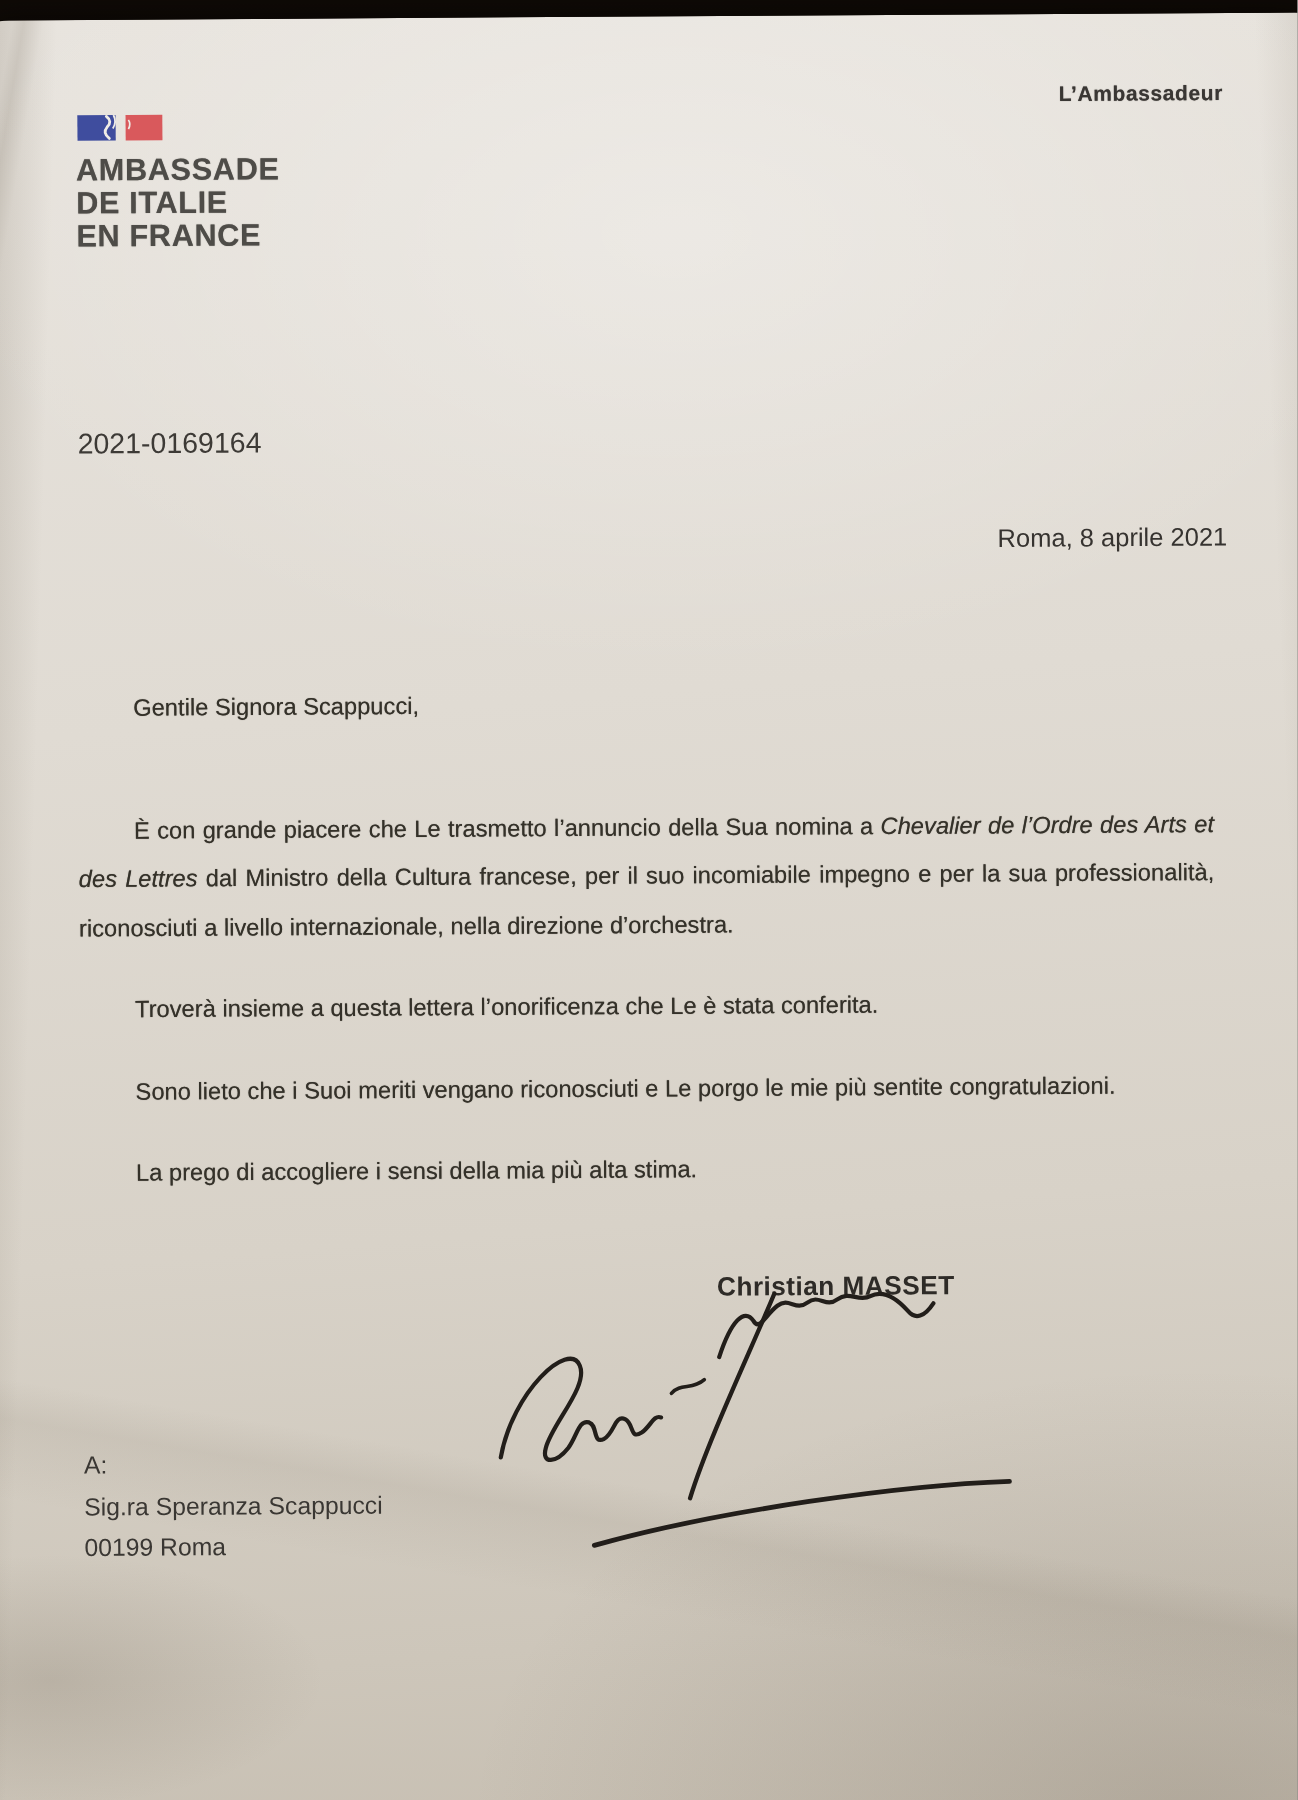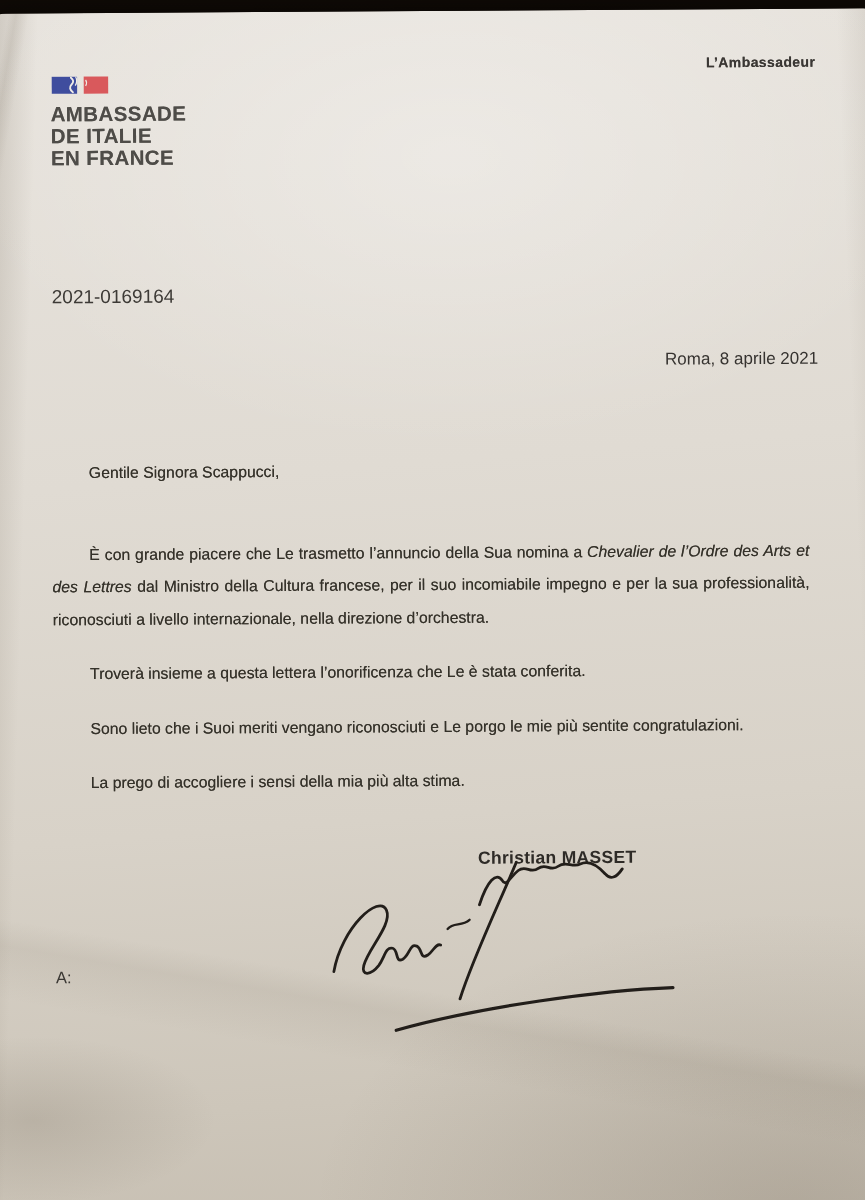--- a/index.html
+++ b/index.html
@@ -191,15 +191,17 @@
       <path stroke-width="2.8" d="M14,118 C22,74 60,40 67,57 C73,71 48,96 44,112 C41,123 51,122 59,112 C65,104 66,93 73,95 C79,97 75,110 83,106 C90,102 90,90 97,93 C103,96 100,107 108,102 C114,98 116,90 121,92"></path>
       <path stroke-width="2.4" d="M128,76 C134,69 142,74 150,67"></path>
       <path stroke-width="2.9" d="M197,10 C180,50 152,108 140,146"></path>
       <path stroke-width="2.8" d="M160,52 C168,28 177,19 183,28 C187,35 191,24 199,18 C207,12 211,22 219,16 C227,10 231,20 239,14 C247,8 253,16 261,12 C269,8 278,13 286,22 C291,28 297,26 303,17"></path>
       <path stroke-width="3.2" d="M76,177 C160,154 282,138 353,136"></path>
     </g>
   </svg>
 
   <div class="recipient">
     <div>A:</div>
+    <div>Sig.ra Speranza Scappucci</div>
+    <div>00199 Roma</div>
   </div>
 
 </div>
 
 </body></html>

